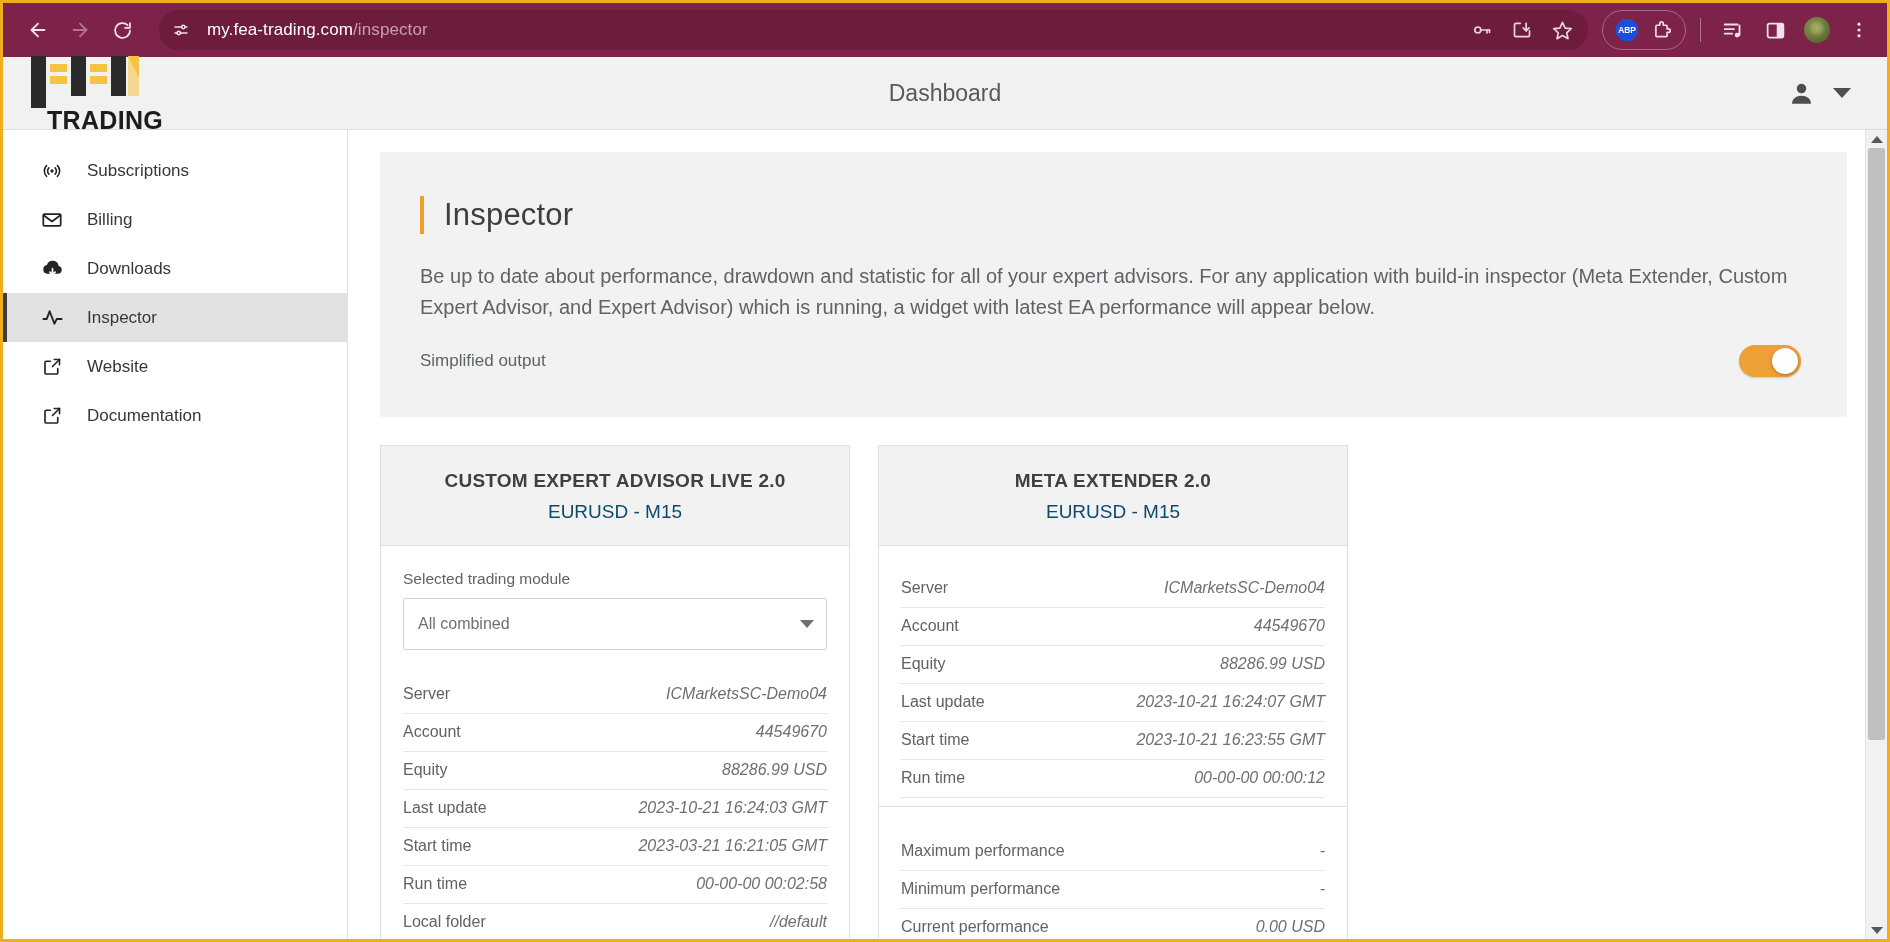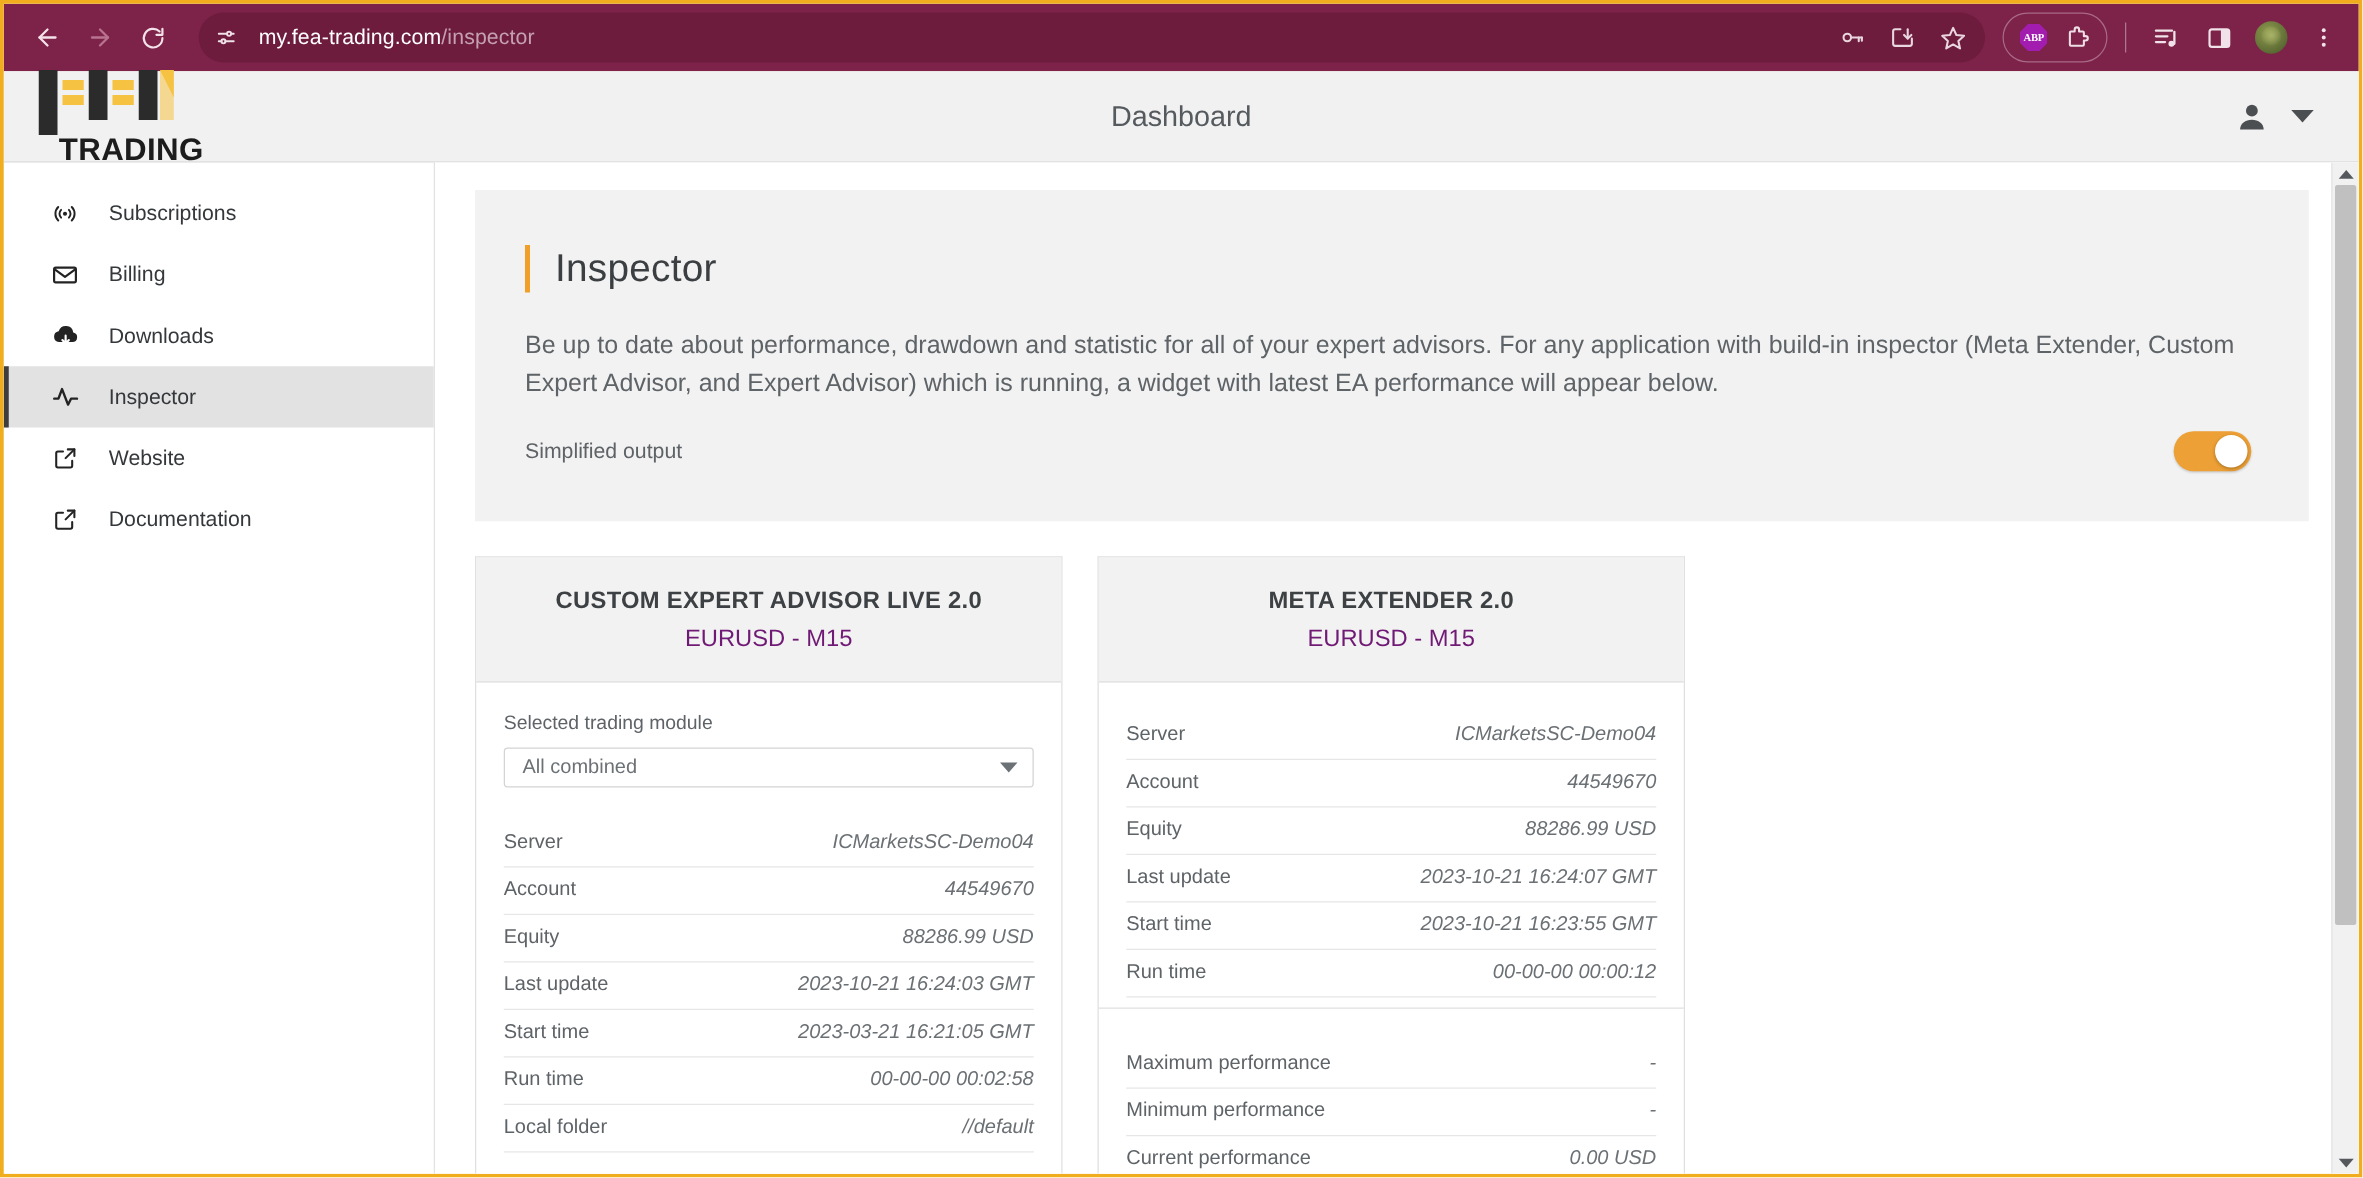--- a/index.html
+++ b/index.html
@@ -76,27 +76,26 @@
     height: 40px;
     border: 1px solid #a86a86;
     border-radius: 20px;
     display: flex; align-items: center; gap: 2px;
     padding: 0 8px;
     flex: 0 0 auto;
   }
   .ext-icon { width: 32px; height: 32px; display:flex; align-items:center; justify-content:center; }
   #abp-badge {
     width: 22px; height: 22px;
-    background: #a21caf;
+    background: #1d4ed8;
     color: #fff;
     font-size: 8.5px; font-weight: bold;
     display: flex; align-items: center; justify-content: center;
     clip-path: polygon(30% 0,70% 0,100% 30%,100% 70%,70% 100%,30% 100%,0 70%,0 30%);
     letter-spacing: -.2px;
-    font-family: Liberation Serif, serif;
   }
   #chrome-divider {
     width: 1px; height: 24px; background: #ad7691;
     margin: 0 14px;
     flex: 0 0 auto;
   }
   #chrome-right {
     display: flex; align-items: center; gap: 6px;
     flex: 0 0 auto;
   }
@@ -241,32 +240,32 @@
     border-bottom: 1px solid #e0e0e0;
     padding: 24px 16px 22px;
     text-align: center;
   }
   .card-title {
     font-size: 19px; font-weight: bold; color: #3d4144;
     letter-spacing: .25px;
   }
   .card-sub {
     margin-top: 9px;
-    font-size: 19px; color: #701a75; font-weight: 400;
+    font-size: 19px; color: #0c4a6e; font-weight: 400;
   }
   .card-body { padding: 24px 22px 8px; }
   .card-body.section-2 {
     border-top: 1px solid #e0e0e0;
     padding-top: 26px;
   }
   .field-label {
     font-size: 15.5px; color: #5e6367; margin-bottom: 10px;
   }
   .select-box {
-    height: 32px;
+    height: 52px;
     border: 1px solid #d4d4d4;
     border-radius: 3px;
     display: flex; align-items: center;
     padding: 0 12px 0 14px;
     font-size: 16px; color: #6c7175;
     background: #fff; cursor: pointer;
     margin-bottom: 26px;
   }
   .select-box .caret {
     margin-left: auto;

